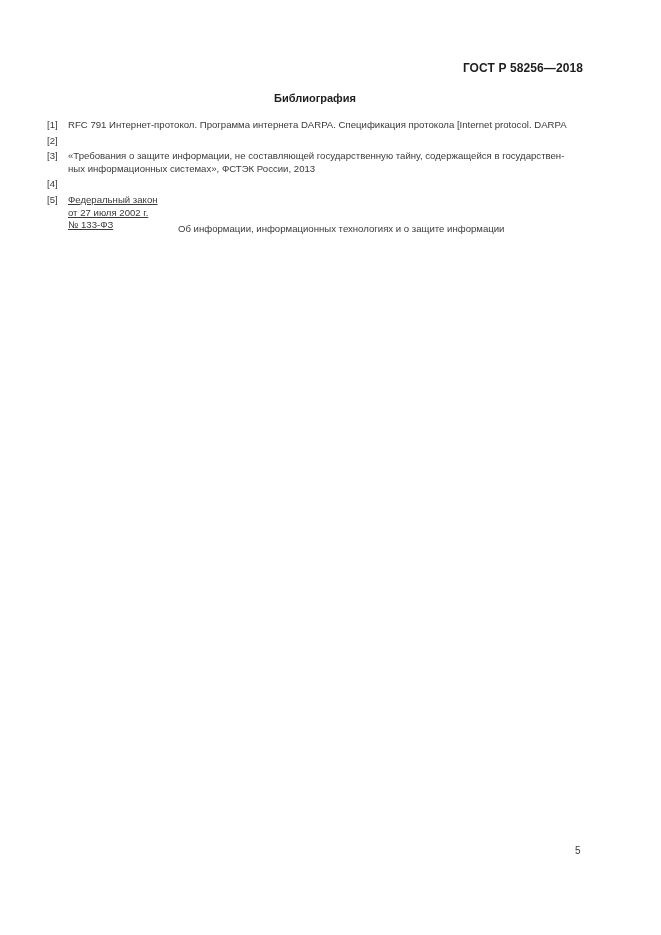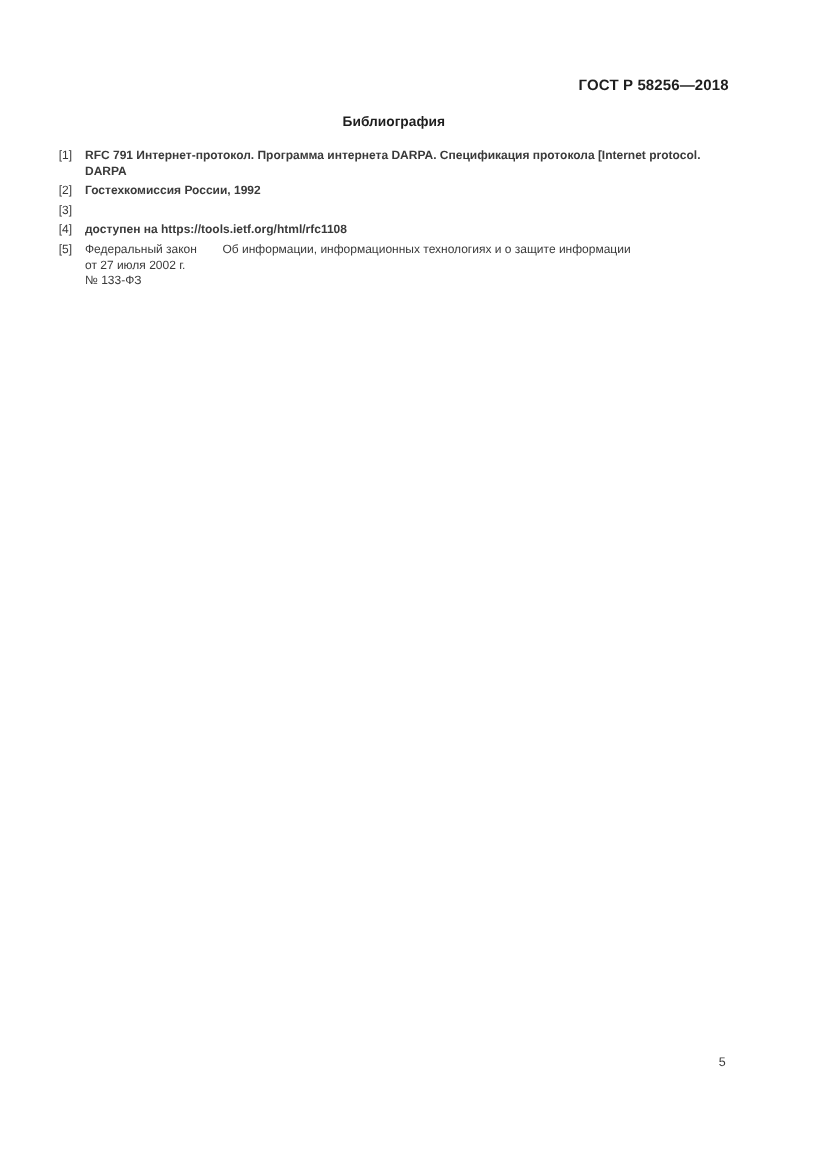--- a/index.html
+++ b/index.html
@@ -46,28 +46,29 @@
   .bib-entry {
     display: flex;
     margin-bottom: 3px;
   }
   .bib-num {
     width: 21px;
     flex: 0 0 21px;
   }
   .bib-text {
     flex: 1;
-    font-weight: bold;
   }
   .bib-entry.split .bib-left {
     width: 110px;
     flex: 0 0 110px;
+    text-decoration: underline;
   }
   .bib-entry.split .bib-right {
     flex: 1;
+    margin-top: 29px;
   }
   .page-num {
     position: absolute;
     top: 845px;
     left: 575px;
     font-size: 10px;
     color: #3a3a3a;
   }
 </style>
 </head>
@@ -80,32 +81,32 @@
 <div class="bib-list">
   <div class="bib-entry">
     <div class="bib-num">[1]</div>
     <div class="bib-text">
       <div>RFC 791 Интернет-протокол. Программа интернета DARPA. Спецификация протокола [Internet protocol. DARPA</div>
     </div>
   </div>
   <div class="bib-entry">
     <div class="bib-num">[2]</div>
     <div class="bib-text">
-      <div>Гостехкомиссия России, 1992</div>
     </div>
   </div>
   <div class="bib-entry">
     <div class="bib-num">[3]</div>
     <div class="bib-text">
+      <div>«Требования о защите информации, не составляющей государственную тайну, содержащейся в государствен-</div>
+      <div>ных информационных системах», ФСТЭК России, 2013</div>
     </div>
   </div>
   <div class="bib-entry">
     <div class="bib-num">[4]</div>
     <div class="bib-text">
-      <div>доступен на https://tools.ietf.org/html/rfc1108</div>
     </div>
   </div>
   <div class="bib-entry split">
     <div class="bib-num">[5]</div>
     <div class="bib-left">
       <div>Федеральный закон</div>
       <div>от 27 июля 2002 г.</div>
       <div>№ 133-ФЗ</div>
     </div>
     <div class="bib-right">Об информации, информационных технологиях и о защите информации</div>

